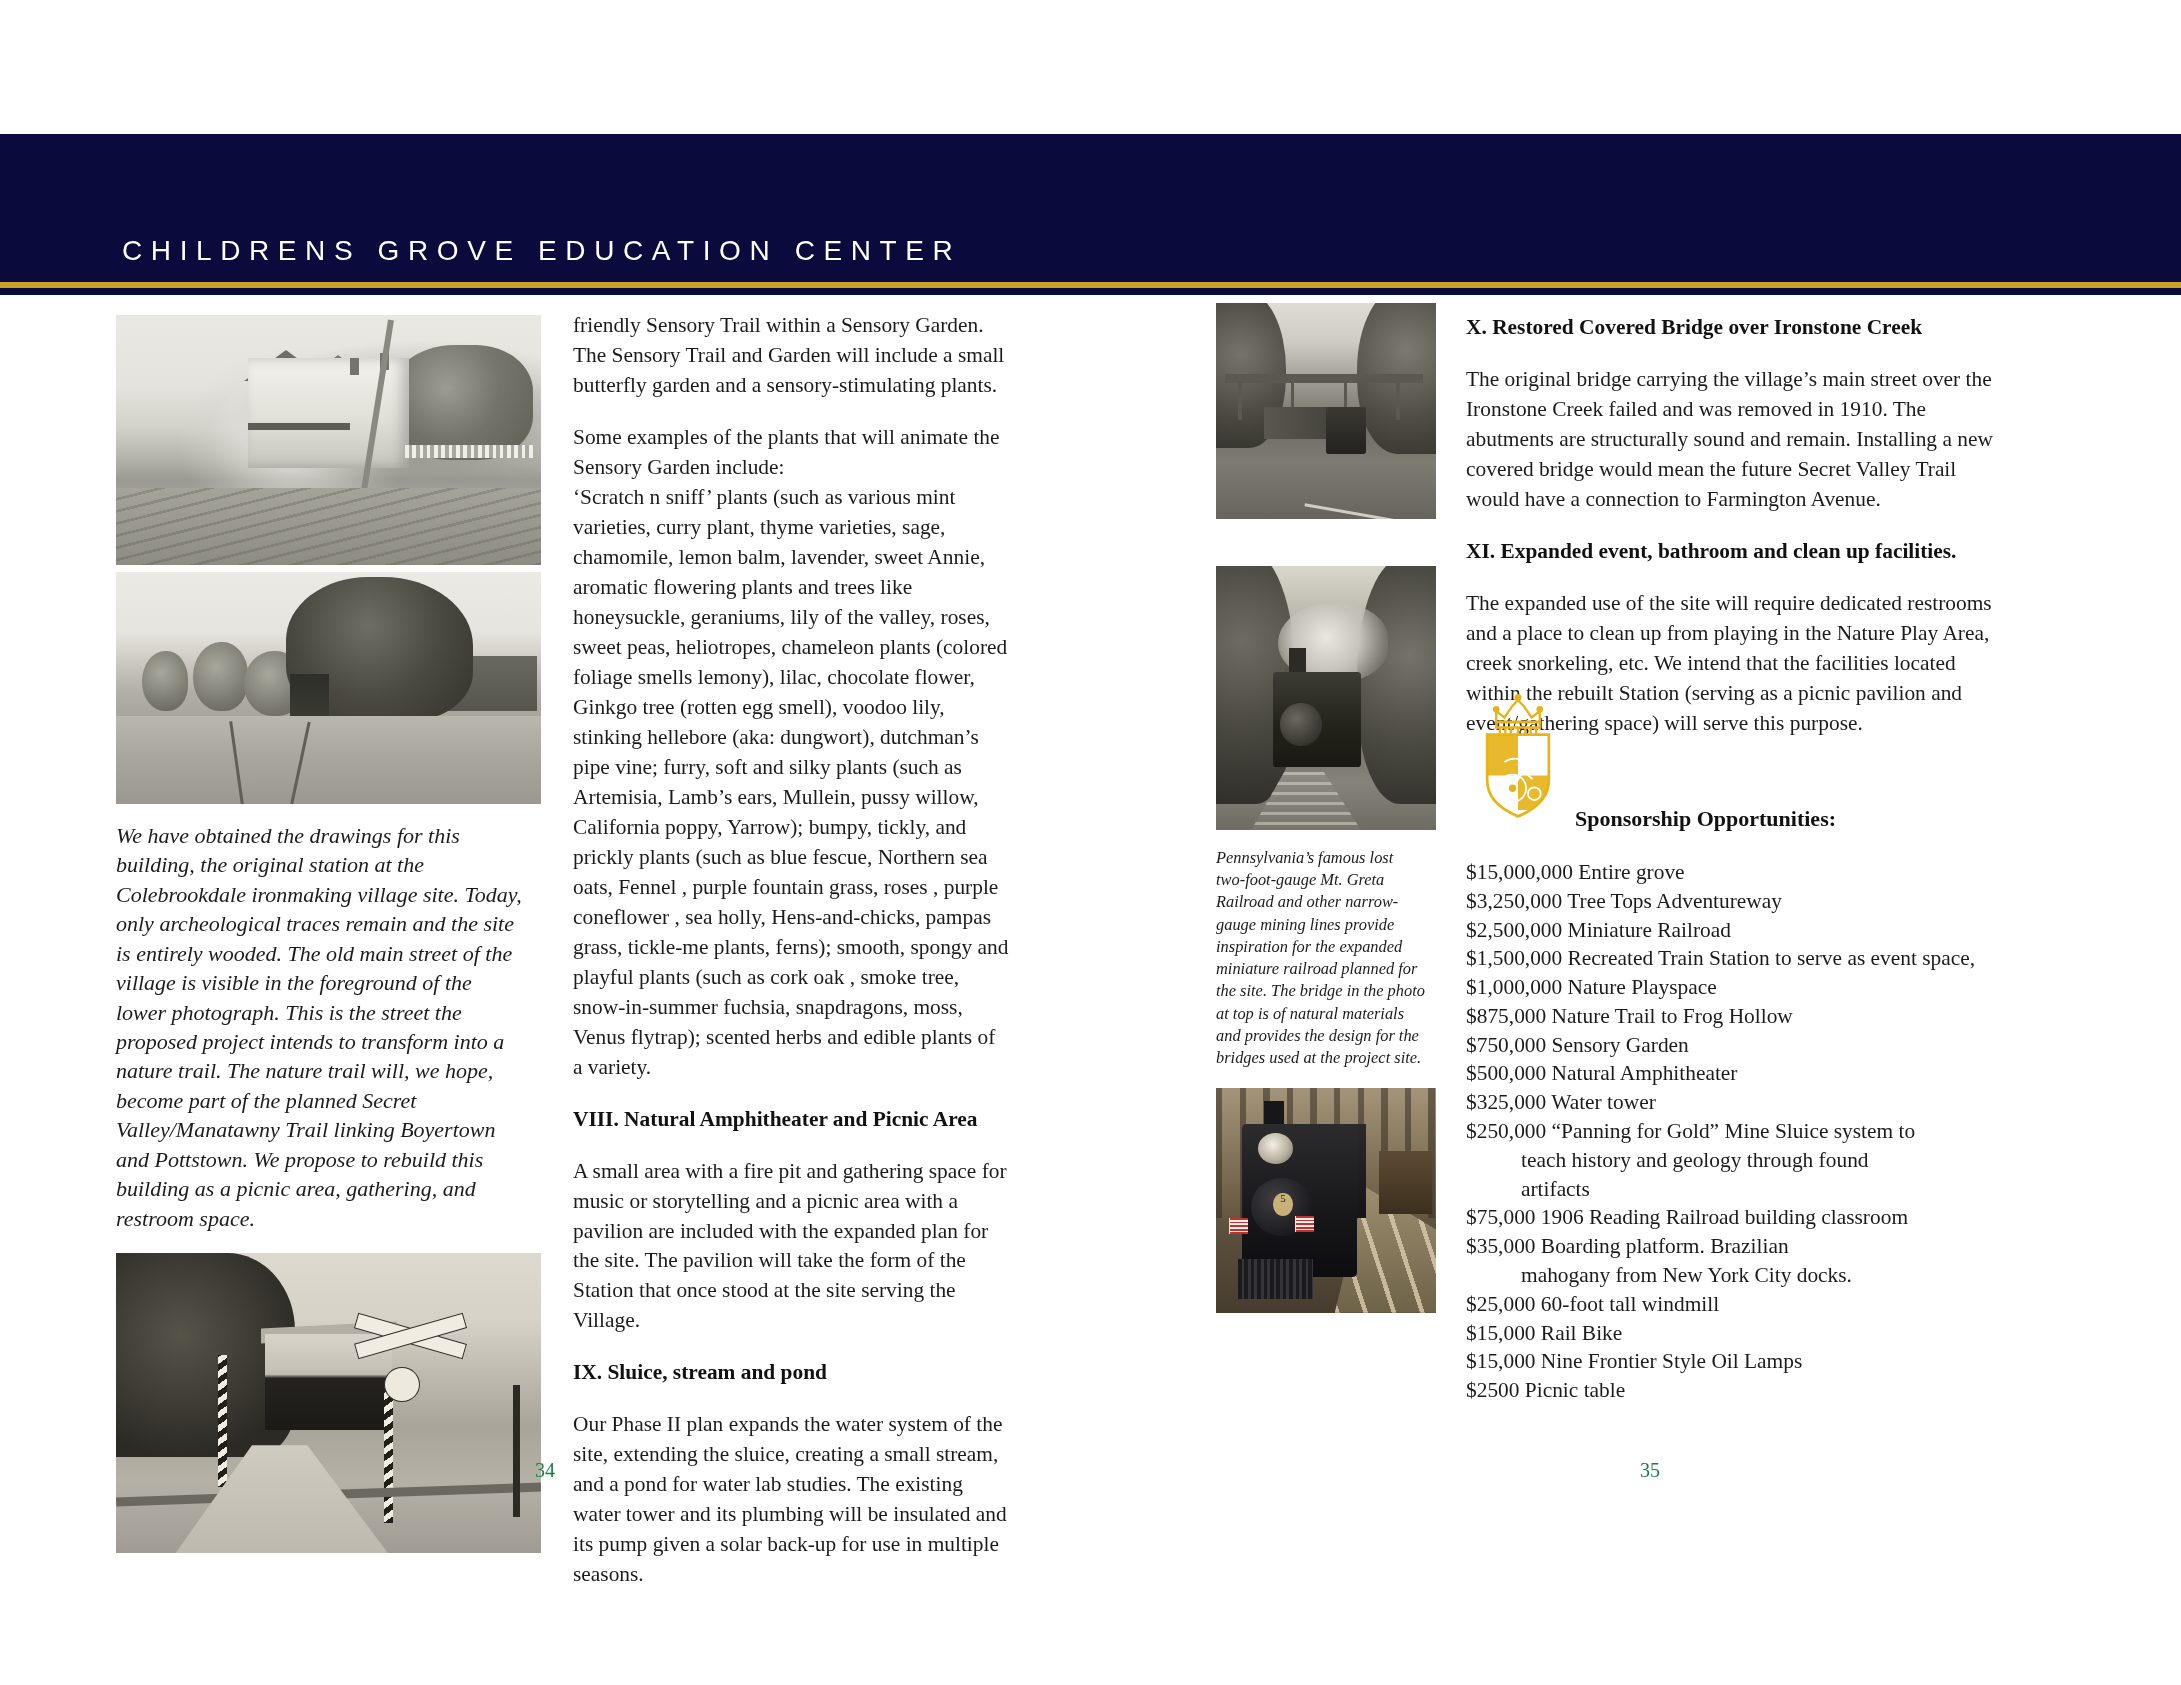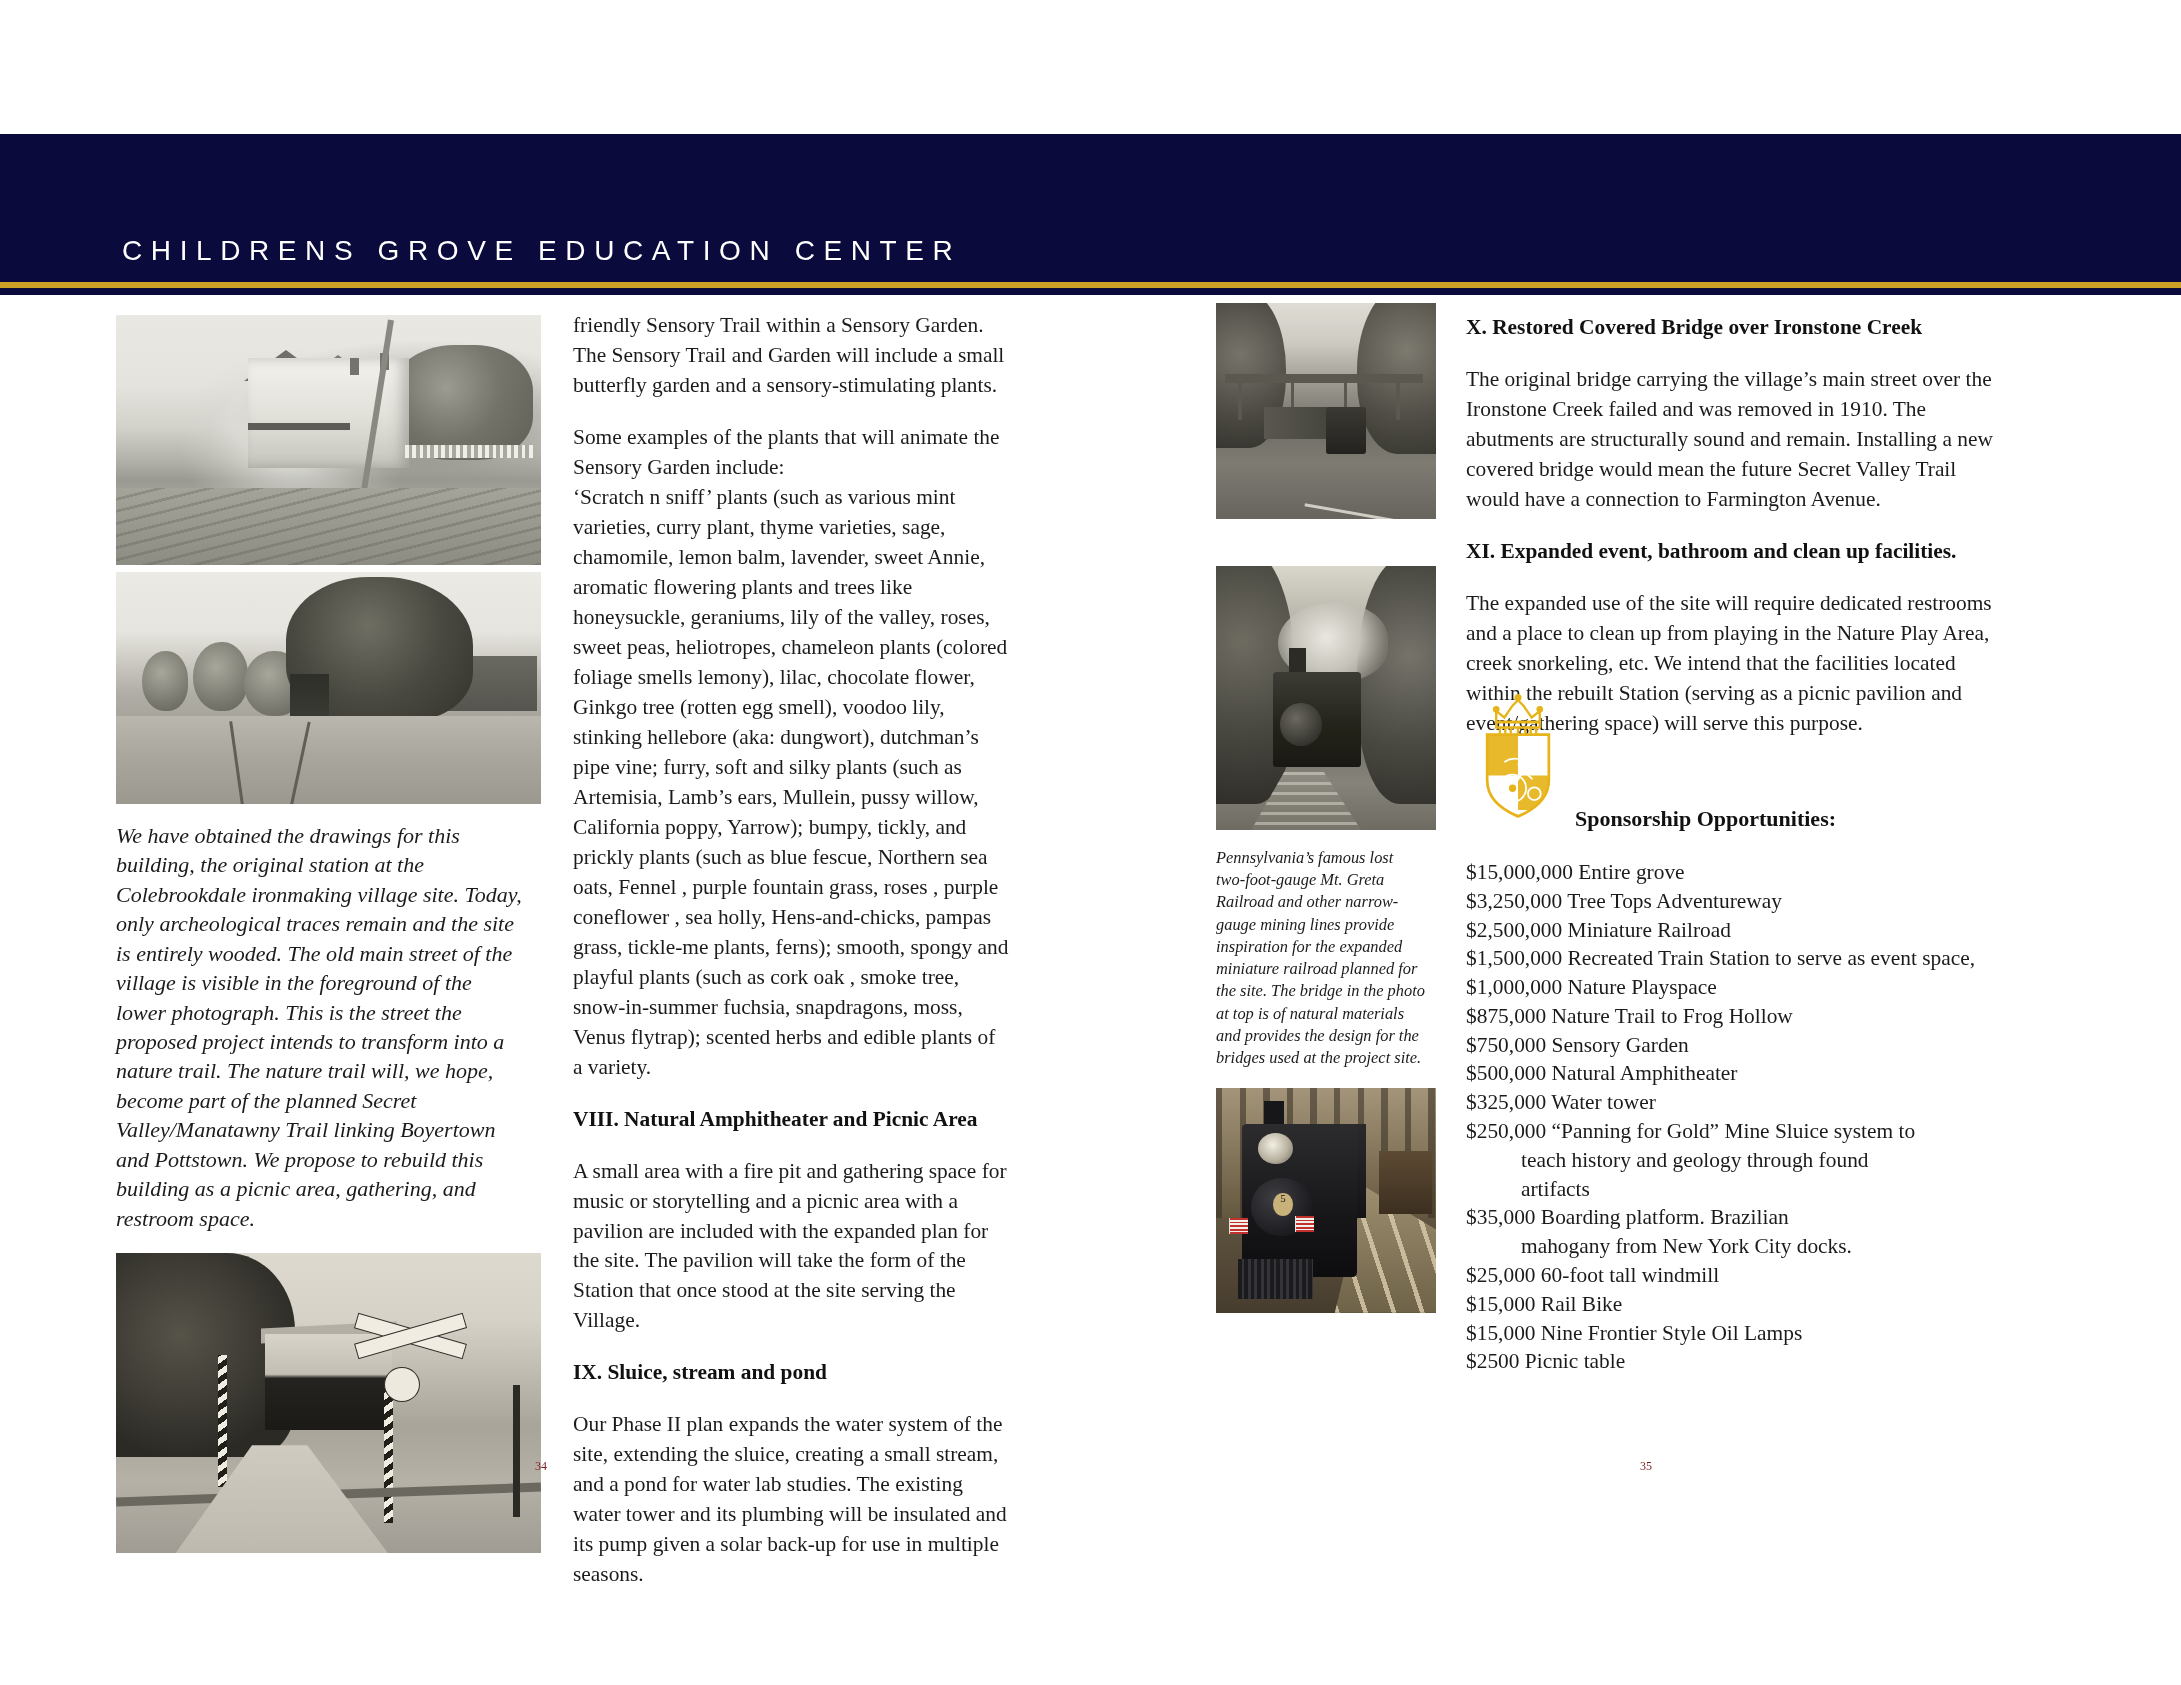--- a/index.html
+++ b/index.html
@@ -531,22 +531,22 @@
     font-size: 21.4px;
     line-height: 1.345;
     color: #1b1b1b;
   }
   .sponsor-list .sl-item { margin: 0; }
   .sponsor-list .sl-indent { margin: 0; padding-left: 55px; }
 
   
   .pagenum {
     position: absolute;
-    font-size: 12px;
-    color: #7f1d1d;
+    font-size: 20px;
+    color: #15803d;
     font-family: "Liberation Serif", "DejaVu Serif", serif;
   }
   .pagenum-l { left: 535px; top: 1459px; }
   .pagenum-r { left: 1640px; top: 1459px; }
 </style>
 </head>
 <body>
 
 <div class="header-band"></div>
 <div class="header-title">CHILDRENS GROVE EDUCATION CENTER</div>
@@ -713,20 +713,21 @@
     <div class="sl-item">$2,500,000 Miniature Railroad</div>
     <div class="sl-item">$1,500,000 Recreated Train Station to serve as event space,</div>
     <div class="sl-item">$1,000,000 Nature Playspace</div>
     <div class="sl-item">$875,000 Nature Trail to Frog Hollow</div>
     <div class="sl-item">$750,000 Sensory Garden</div>
     <div class="sl-item">$500,000 Natural Amphitheater</div>
     <div class="sl-item">$325,000 Water tower</div>
     <div class="sl-item">$250,000 “Panning for Gold” Mine Sluice system to</div>
     <div class="sl-indent">teach history and geology through found</div>
     <div class="sl-indent">artifacts</div>
+    <div class="sl-item">$75,000 1906 Reading Railroad building classroom</div>
     <div class="sl-item">$35,000 Boarding platform. Brazilian</div>
     <div class="sl-indent">mahogany from New York City docks.</div>
     <div class="sl-item">$25,000 60-foot tall windmill</div>
     <div class="sl-item">$15,000 Rail Bike</div>
     <div class="sl-item">$15,000 Nine Frontier Style Oil Lamps</div>
     <div class="sl-item">$2500 Picnic table</div>
   </div>
 
 <div class="pagenum pagenum-l">34</div>
 <div class="pagenum pagenum-r">35</div>

